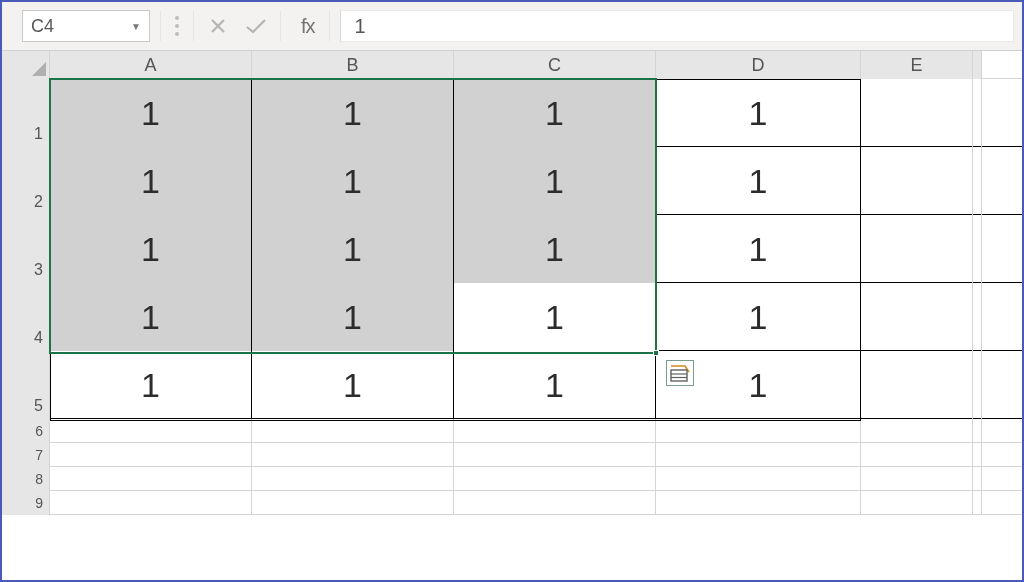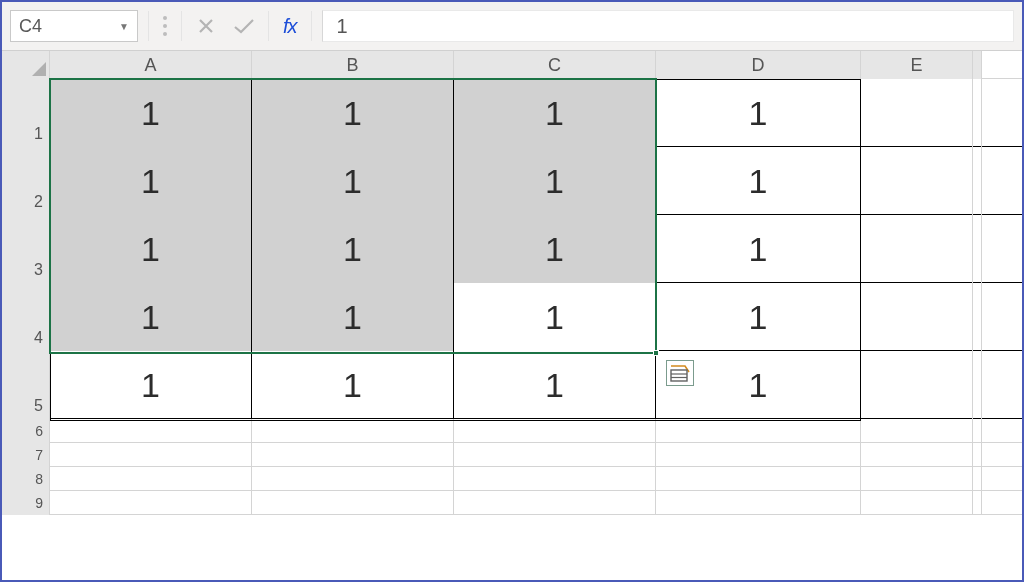--- a/index.html
+++ b/index.html
@@ -28,20 +28,21 @@
   .name-box {
     width: 128px; height: 32px;
     background: #ffffff;
     border: 1px solid #c9c9c9;
     display: flex;
     align-items: center;
     padding: 0 8px;
     font-size: 18px;
     color: #595959;
     justify-content: space-between;
+    margin-left: 12px;
   }
   .name-box .dd {
     font-size: 10px;
     color: #777;
   }
   .fb-sep {
     width: 1px; height: 30px;
     background: #e4e4e4;
   }
   .fb-dots {
@@ -53,25 +54,25 @@
     background: #bdbdbd;
   }
   .fb-icon {
     width: 28px; height: 28px;
     display: flex; align-items: center; justify-content: center;
     color: #b4b4b4;
     font-size: 22px;
   }
   .fb-icon svg { stroke: #b4b4b4; }
   .fx-label {
-    font-style: italic;
     font-size: 20px;
-    color: #1d4ed8;
+    color: #737373;
     letter-spacing: -1px;
     padding: 0 4px;
+    margin-left: 6px;
   }
   .formula-input {
     flex: 1;
     height: 32px;
     background: #ffffff;
     border: 1px solid #e9e9e9;
     border-left: 1px solid #d7d7d7;
     font-size: 20px;
     color: #555;
     padding: 0 14px;

